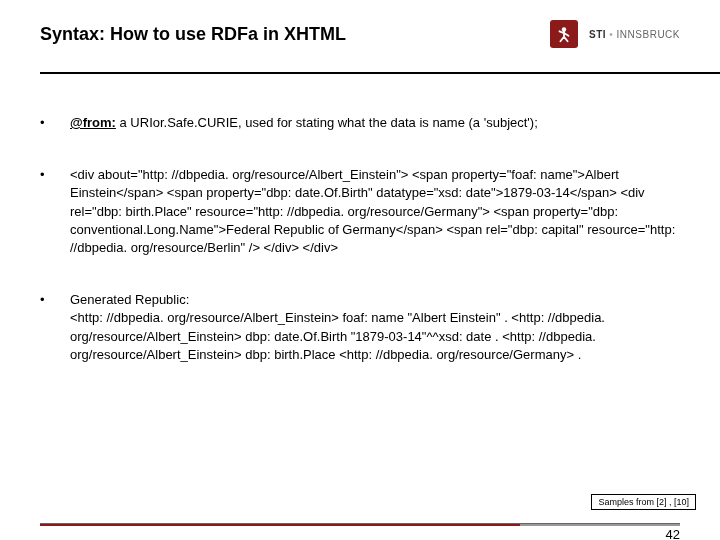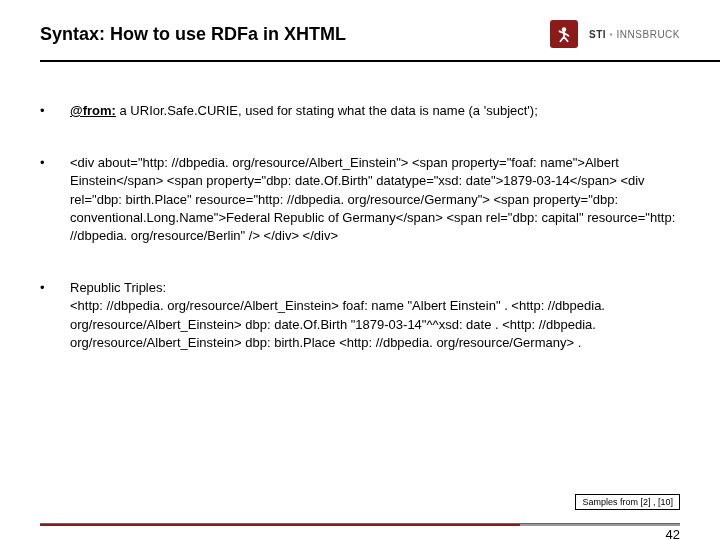--- a/index.html
+++ b/index.html
@@ -14,21 +14,21 @@
   .slide {
     width: 100%;
     height: 100%;
     padding: 20px 40px 0 40px;
     position: relative;
   }
   .header {
     display: flex;
     justify-content: space-between;
     align-items: center;
-    padding-bottom: 12px;
+    padding-bottom: 24px;
   }
   .title {
     font-size: 18px;
     font-weight: bold;
     color: #000;
   }
   .logo-block {
     display: flex;
     align-items: center;
     gap: 11px;
@@ -74,21 +74,21 @@
     flex-shrink: 0;
   }
   .btext {
     flex: 1;
     word-break: break-word;
   }
   .btext b { font-weight: bold; }
   .u { text-decoration: underline; }
   .footer-box {
     position: absolute;
-    right: 40px;
+    right: 24px;
     bottom: 30px;
     border: 1px solid #000;
     font-size: 9px;
     padding: 2px 6px;
     background: #fff;
   }
   .bottom-strip {
     position: absolute;
     left: 0; right: 0; bottom: 14px;
     height: 3px;
@@ -137,21 +137,21 @@
     </div>
 
     <div class="bullet-row">
       <div class="bullet">•</div>
       <div class="btext">&lt;div about="http: //dbpedia. org/resource/Albert_Einstein"&gt; &lt;span property="foaf: name"&gt;Albert Einstein&lt;/span&gt; &lt;span property="dbp: date.Of.Birth" datatype="xsd: date"&gt;1879-03-14&lt;/span&gt; &lt;div rel="dbp: birth.Place" resource="http: //dbpedia. org/resource/Germany"&gt; &lt;span property="dbp: conventional.Long.Name"&gt;Federal Republic of Germany&lt;/span&gt; &lt;span rel="dbp: capital" resource="http: //dbpedia. org/resource/Berlin" /&gt; &lt;/div&gt; &lt;/div&gt;</div>
     </div>
 
     <div class="bullet-row">
       <div class="bullet">•</div>
       <div class="btext">
-        <span>Republic Triples:</span><br>
+        <span>Generated Republic:</span><br>
         <span>&lt;http: //dbpedia. org/resource/Albert_Einstein&gt; foaf: name "Albert Einstein" . &lt;http: //dbpedia. org/resource/Albert_Einstein&gt; dbp: date.Of.Birth "1879-03-14"^^xsd: date . &lt;http: //dbpedia. org/resource/Albert_Einstein&gt; dbp: birth.Place &lt;http: //dbpedia. org/resource/Germany&gt; .</span>
       </div>
     </div>
 
   </div>
 
   <div class="footer-box">Samples from [2] , [10]</div>
   <div class="bottom-strip"></div>
   <div class="page-num">42</div>
 

